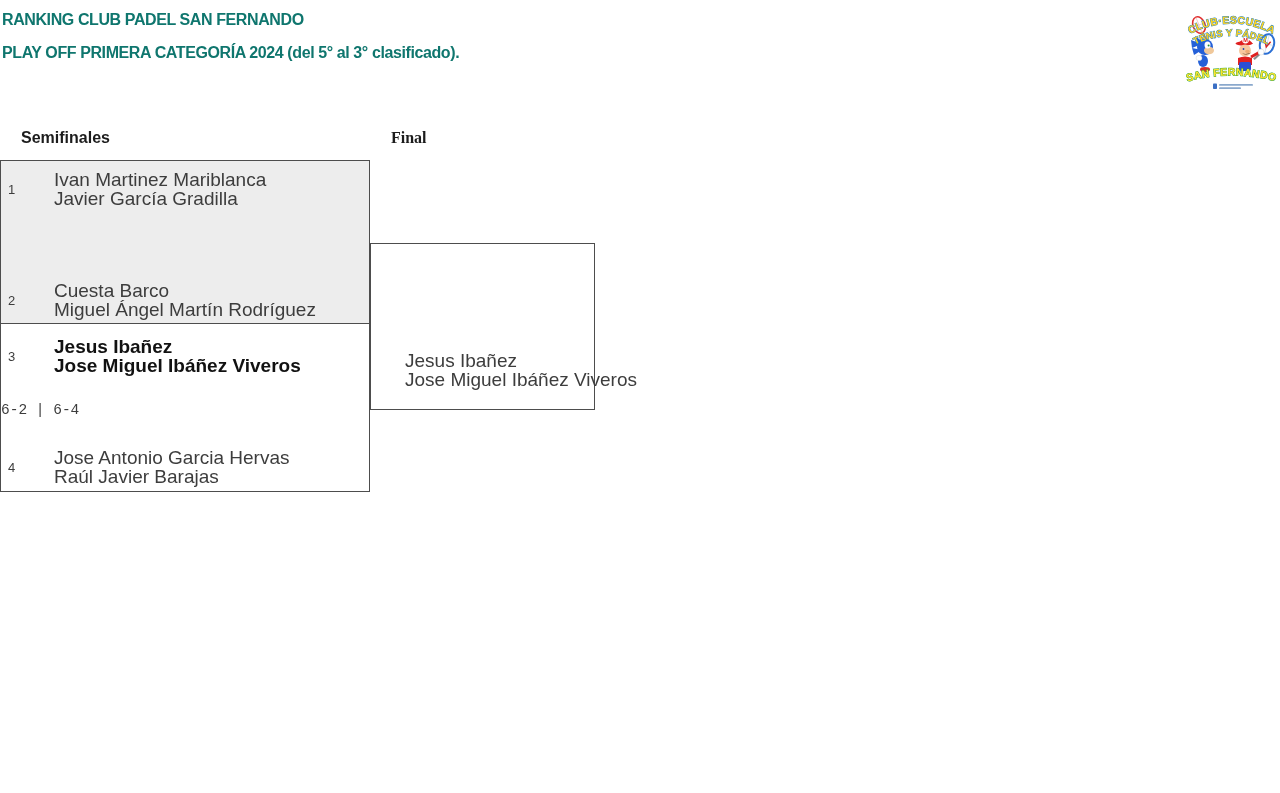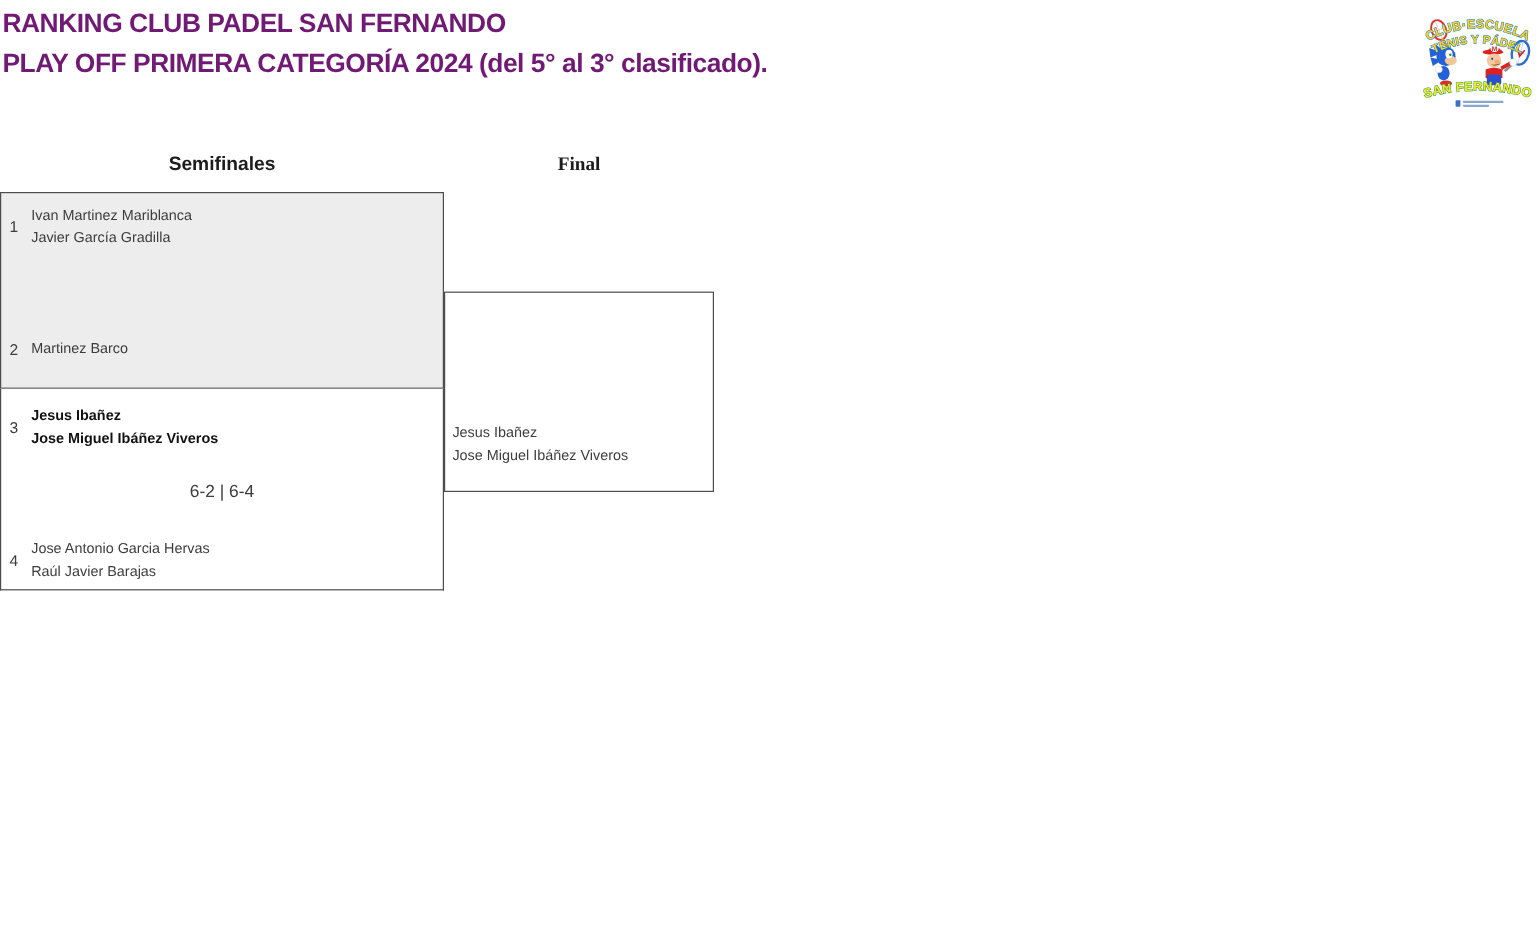--- a/index.html
+++ b/index.html
@@ -1,47 +1,47 @@
 <!DOCTYPE html>
 <html><head>
 <meta charset="utf-8">
 <style>
   html,body{margin:0;padding:0;background:#ffffff;}
   .page{
     position:relative;width:1280px;height:793px;background:#ffffff;overflow:hidden;
     font-family:"Liberation Sans","DejaVu Sans",sans-serif;color:#3d3d3d;
   }
   
-  .title{position:absolute;left:2px;top:3px;font-weight:bold;color:#701a75;
-         font-size:22px;line-height:33px;letter-spacing:-0.4px;white-space:nowrap;}
+  .title{position:absolute;left:2px;top:3px;font-weight:bold;color:#0f766e;
+         font-size:16px;line-height:33px;letter-spacing:-0.4px;white-space:nowrap;}
   
-  .round-header{position:absolute;top:129px;text-align:center;font-size:16px;
-                font-weight:600;color:#1c1c1c;}
+  .round-header{position:absolute;top:129px;font-size:16px;
+                font-weight:600;color:#1c1c1c;margin-left:21px;}
   .rh-semis{left:0;width:370px;}
   .rh-final{left:370px;width:225px;font-family:Liberation Serif, serif;}
   
   .box{position:absolute;box-sizing:border-box;border:1px solid #4d4d4d;background:#ffffff;}
   .match-1{left:0;top:160px;width:370px;height:164px;background:#ededed;}
   .match-2{left:0;top:324px;width:370px;height:168px;border-top:none;}
   .final-box{left:370px;top:243px;width:225px;height:167px;}
   
   .team{position:absolute;left:0;width:100%;}
   .seed{position:absolute;left:7px;top:50%;transform:translateY(-50%);
         font-size:13px;color:#3d3d3d;}
-  .names{padding-left:25px;font-size:12px;line-height:19px;color:#3d3d3d;white-space:nowrap;}
+  .names{padding-left:25px;font-size:19px;line-height:19px;color:#3d3d3d;white-space:nowrap;margin-left:28px;}
   .team.winner .names{font-weight:bold;color:#111111;}
   .t-pos-top{top:9px;}
   .t-pos-bottom{top:120px;}
   .t-pos-top2{top:13px;}
   .t-pos-bottom2{top:124px;}
   .final-team{top:107px;}
   .final-team .names{padding-left:6px;}
   
-  .score{position:absolute;left:0;top:78px;width:100%;text-align:center;
-         font-size:14.5px;color:#3d3d3d;}
+  .score{position:absolute;left:0;top:78px;width:100%;
+         font-size:14.5px;color:#3d3d3d;font-family:Liberation Mono, monospace;}
   
   .logo{position:absolute;left:1183px;top:6px;width:97px;height:84px;}
 </style>
 </head>
 <body>
 
 <div class="page">
 
   <div class="title">
     <div>RANKING CLUB PADEL SAN FERNANDO</div>
@@ -121,21 +121,22 @@
       <span class="seed">1</span>
       <div class="names">
         <div>Ivan Martinez Mariblanca</div>
         <div>Javier García Gradilla</div>
       </div>
     </div>
     <div class="score"></div>
     <div class="team t-pos-bottom">
       <span class="seed">2</span>
       <div class="names">
-        <div>Martinez Barco</div>
+        <div>Cuesta Barco</div>
+        <div>Miguel Ángel Martín Rodríguez</div>
       </div>
     </div>
   </div>
 
   <div class="box match-2">
     <div class="team winner t-pos-top2">
       <span class="seed">3</span>
       <div class="names">
         <div>Jesus Ibañez</div>
         <div>Jose Miguel Ibáñez Viveros</div>

